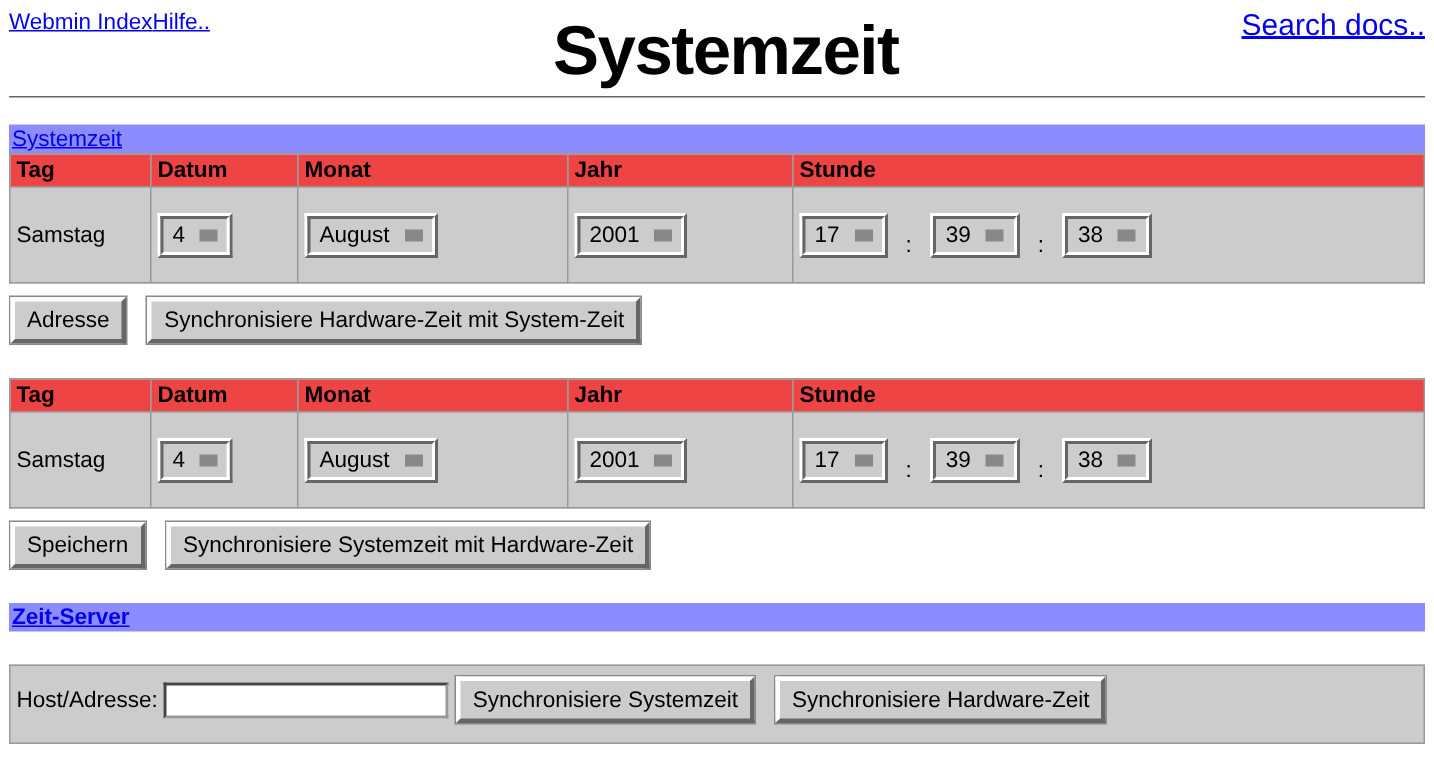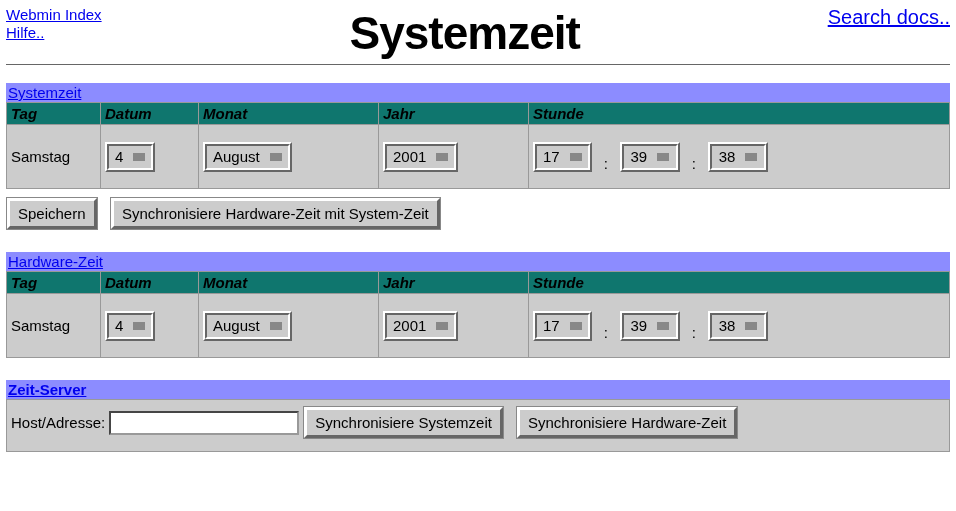--- a/index.html
+++ b/index.html
@@ -12,21 +12,21 @@
     color: #000;
   }
   .header {
     display: flex;
     justify-content: space-between;
     align-items: flex-start;
     margin-bottom: 4px;
   }
   .header-left {
     display: flex;
-    flex-direction: column;
+    flex-direction: row;
     gap: 0px;
     font-size: 15px;
     line-height: 1.2;
   }
   .header-left a, .header-right a {
     color: #0000EE;
     text-decoration: underline;
   }
   .header-center {
     flex: 1;
@@ -69,22 +69,21 @@
   }
   table.time-table th, table.time-table td {
     border: 1px solid #999;
     padding: 2px 4px;
     text-align: left;
     font-weight: normal;
   }
   table.time-table th {
     font-weight: bold;
     font-size: 15px;
-    background: #0f766e;
-    font-style: italic;
+    background: #ef4444;
   }
   table.time-table td {
     background: #ccc;
     font-size: 15px;
     height: 64px;
     vertical-align: middle;
   }
 
   .col-tag   { width: 94px; }
   .col-datum { width: 98px; }
@@ -146,20 +145,21 @@
   }
   .time-sep {
     font-size: 15px;
     padding: 0 4px;
   }
 
   .host-panel {
     background: #ccc;
     border: 1px solid #999;
     padding: 6px 4px 12px 4px;
+    margin-top: 22px;
   }
   .host-row {
     display: flex;
     align-items: center;
     gap: 4px;
     flex-wrap: wrap;
   }
   .host-row label {
     font-size: 15px;
   }
@@ -238,29 +238,26 @@
           <span class="select-wrap"><span class="select-box" style="min-width:56px">
             <span>38</span>
             <span class="sel-arrow"></span>
           </span></span>
         </div>
       </td>
     </tr>
   </tbody>
     </table>
   <div class="button-row">
-    <span class="btn-wrap"><span class="btn">Speichern</span></span>
+    <span class="btn-wrap"><span class="btn">Adresse</span></span>
     <span class="btn-wrap"><span class="btn">Synchronisiere Hardware-Zeit mit System-Zeit</span></span>
   </div>
 </div>
 
 <div class="section">
-  <div class="section-title-bar">
-    <a href="#">Hardware-Zeit</a>
-  </div>
   <table class="time-table">
     <tbody>
         <tr>
       <th class="col-tag">Tag</th>
       <th class="col-datum">Datum</th>
       <th class="col-monat">Monat</th>
       <th class="col-jahr">Jahr</th>
       <th class="col-stunde">Stunde</th>
     </tr>
     <tr>
@@ -297,20 +294,24 @@
           <span class="time-sep">:</span>
           <span class="select-wrap"><span class="select-box" style="min-width:56px">
             <span>38</span>
             <span class="sel-arrow"></span>
           </span></span>
         </div>
       </td>
     </tr>
   </tbody>
     </table>
+  <div class="button-row">
+    <span class="btn-wrap"><span class="btn">Speichern</span></span>
+    <span class="btn-wrap"><span class="btn">Synchronisiere Systemzeit mit Hardware-Zeit</span></span>
+  </div>
 </div>
 
 <div class="section">
   <div class="section-title-bar">
     <a href="#" style="font-weight:bold">Zeit-Server</a>
   </div>
   <div class="host-panel">
     <div class="host-row">
       <label>Host/Adresse:</label>
       <input type="text" class="text-input" value="" style="">

